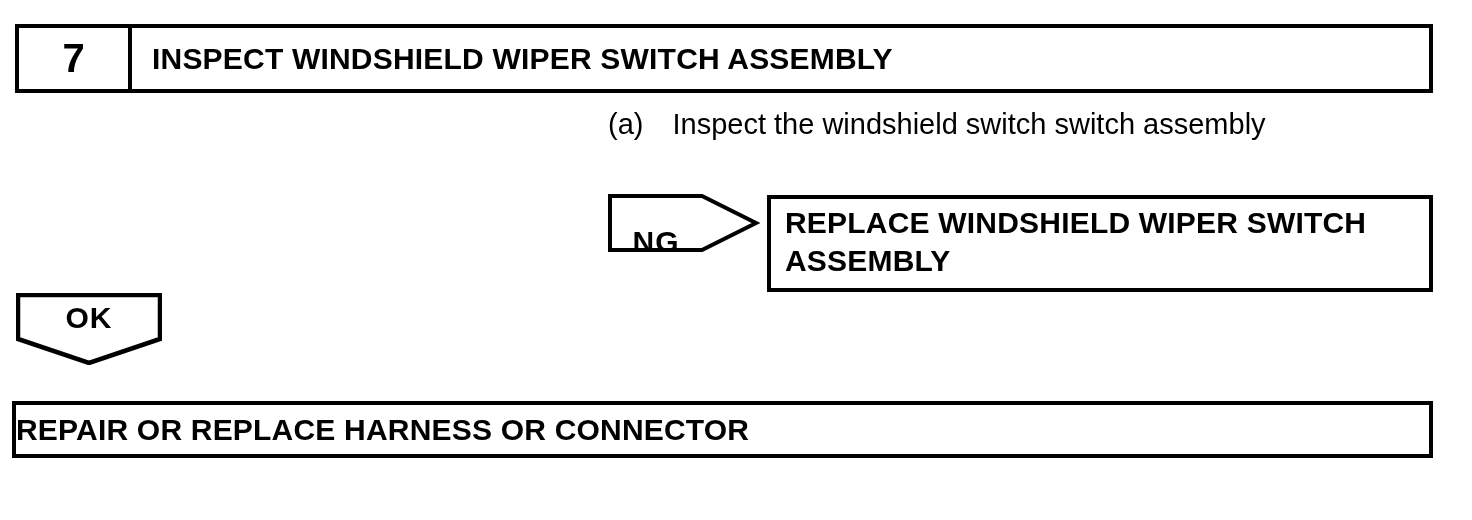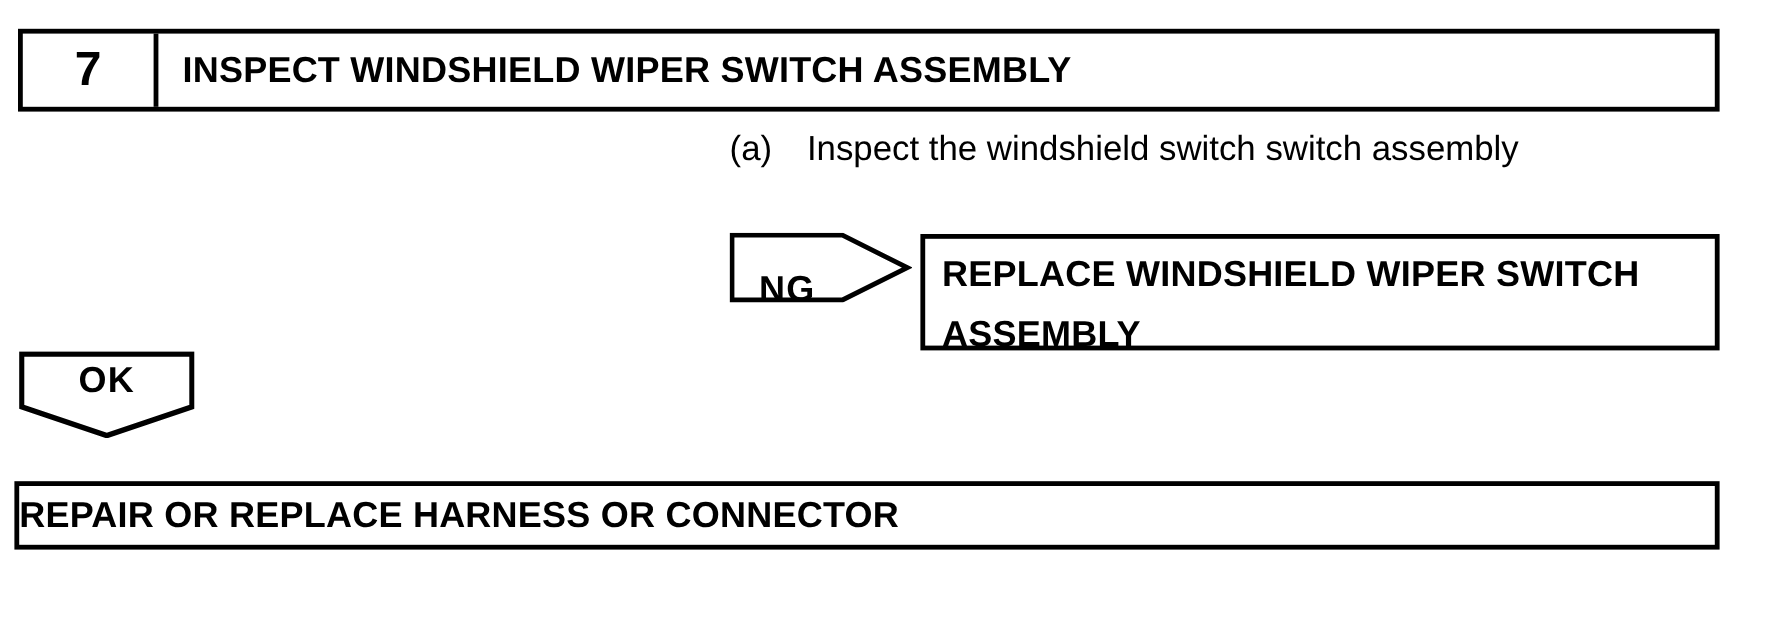--- a/index.html
+++ b/index.html
@@ -79,21 +79,21 @@
 
   
   .ng-action {
     position: absolute;
     left: 767px; top: 195px;
     width: 666px; height: 97px;
     border: 4px solid #000;
     padding: 5px 14px;
     font-size: 30px;
     font-weight: 700;
-    line-height: 50px;
+    line-height: 38px;
     letter-spacing: 0.2px;
     background: #fff;
   }
 
   
   .ok-arrow {
     position: absolute;
     left: 16px; top: 293px;
     width: 146px; height: 72px;
   }

